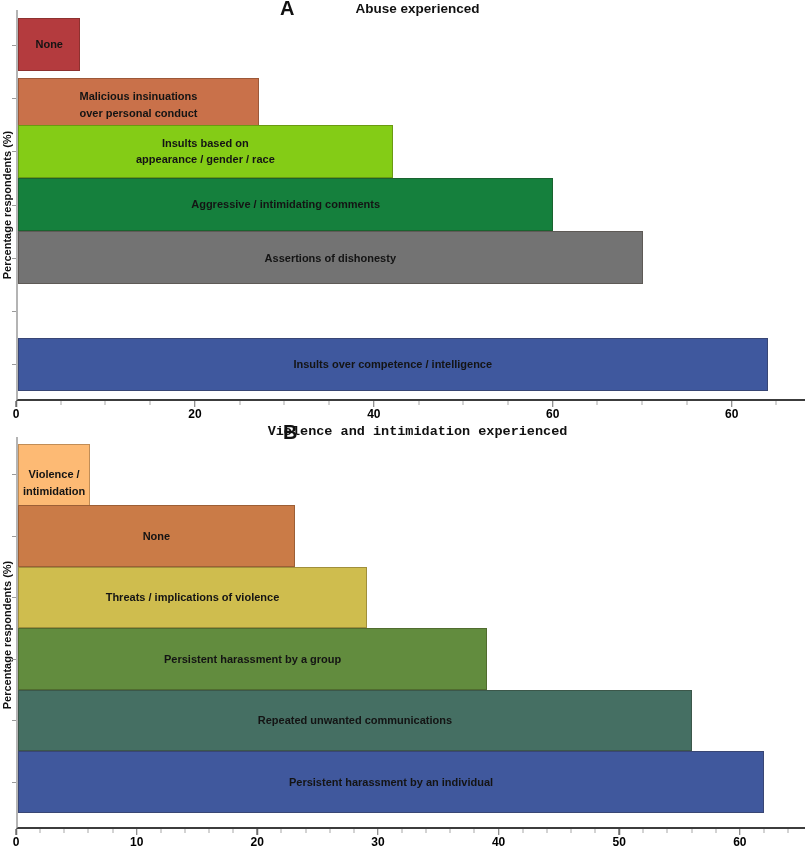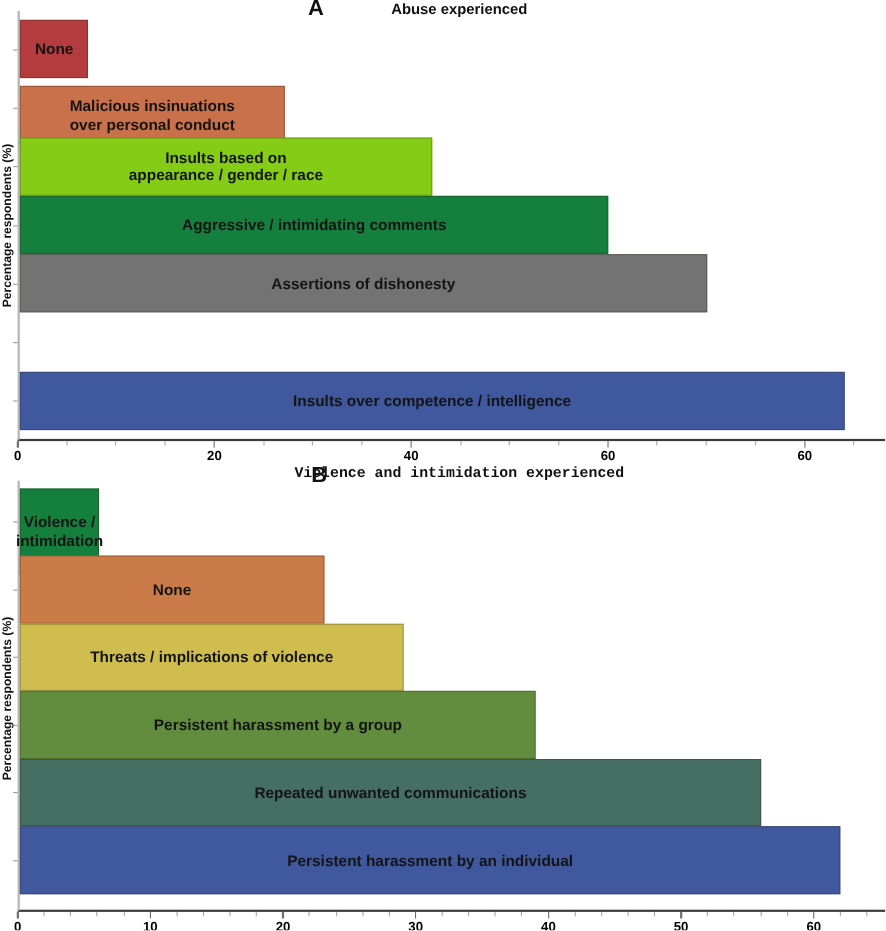--- a/index.html
+++ b/index.html
@@ -34,21 +34,21 @@
     box-sizing:border-box;
   }
   #chart-A .plot{top:10px;height:391px;}
   #chart-B .plot{top:17px;height:392px;}
   .bar{
     position:absolute;left:0;box-sizing:border-box;
     border:1px solid rgba(40,25,10,0.28);
     display:flex;flex-direction:column;align-items:center;justify-content:center;
   }
   .bar-line{
-    font-size:14px;font-weight:bold;color:#141414;line-height:16.5px;
+    font-size:11px;font-weight:bold;color:#141414;line-height:16.5px;
     text-align:center;white-space:nowrap;
   }
   .ytick{position:absolute;width:4px;height:1px;background:#9a9a9a;}
   .xaxis{position:absolute;left:16px;width:789px;height:22px;}
   #chart-A .xaxis{top:401px;}
   #chart-B .xaxis{top:409px;}
   .xtick-major{position:absolute;top:0;width:1.5px;height:6px;background:#6e6e6e;transform:translateX(-50%);}
   .xtick-minor{position:absolute;top:0;width:1px;height:4px;background:#a8a8a8;transform:translateX(-50%);}
   .xtick-label{
     position:absolute;top:6px;transform:translateX(-50%);
@@ -122,21 +122,21 @@
       </div>
   </div>
 
   <div class="chart" id="chart-B">
     <div class="chart-header">
       <div class="panel-letter">B</div>
       <div class="chart-title">Violence and intimidation experienced</div>
     </div>
     <div class="ylabel">Percentage respondents (%)</div>
     <div class="plot" id="plot-B">
-        <div class="bar" style="top: 6.5px; height: 78px; width: 9.17431%; background: #15803d;">
+        <div class="bar" style="top: 6.5px; height: 78px; width: 9.17431%; background: #fdba74;">
           <div class="bar-line">Violence /</div>
           <div class="bar-line">intimidation</div>
         </div>
         <div class="ytick" style="left: -6px; top: 37.25px;"></div>
         <div class="bar" style="top: 68px; height: 61.5px; width: 35.1682%; background: rgb(202, 123, 71);">
           <div class="bar-line">None</div>
         </div>
         <div class="ytick" style="left: -6px; top: 98.75px;"></div>
         <div class="bar" style="top: 129.5px; height: 61.5px; width: 44.3425%; background: rgb(207, 189, 78);">
           <div class="bar-line">Threats / implications of violence</div>

